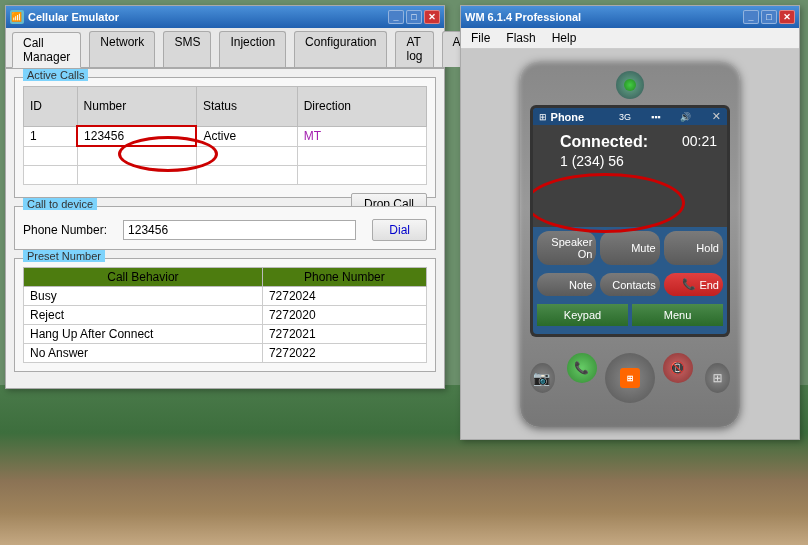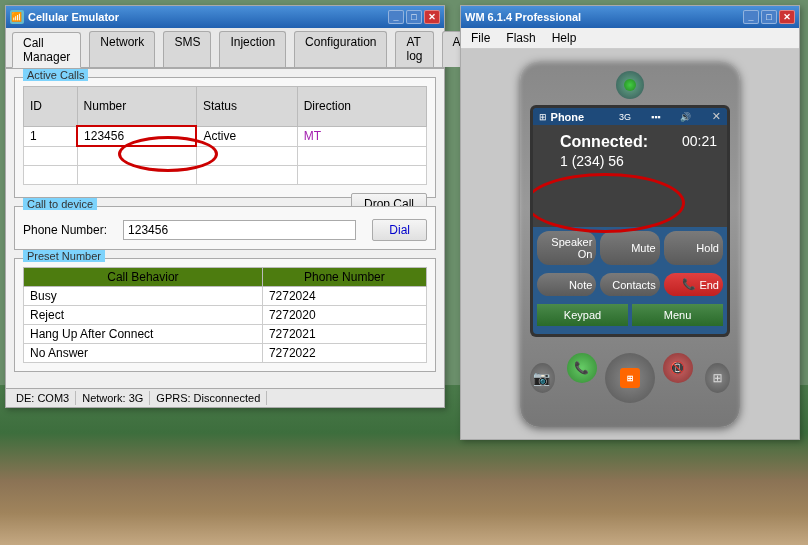--- a/index.html
+++ b/index.html
@@ -552,25 +552,20 @@
           <tr>
             <td>No Answer</td>
             <td>7272022</td>
           </tr>
         </tbody>
       </table>
     </div>
 
   </div>
 
-  <div class="status-bar">
-    <div class="status-item">DE: COM3</div>
-    <div class="status-item">Network: 3G</div>
-    <div class="status-item">GPRS: Disconnected</div>
-  </div>
 </div>
 
 <div class="wm-window">
 
   <div class="win-titlebar">
     <span>WM 6.1.4 Professional</span>
     <div class="wm-controls">
       <div class="win-btn min">_</div>
       <div class="win-btn max">□</div>
       <div class="win-btn close">✕</div>

